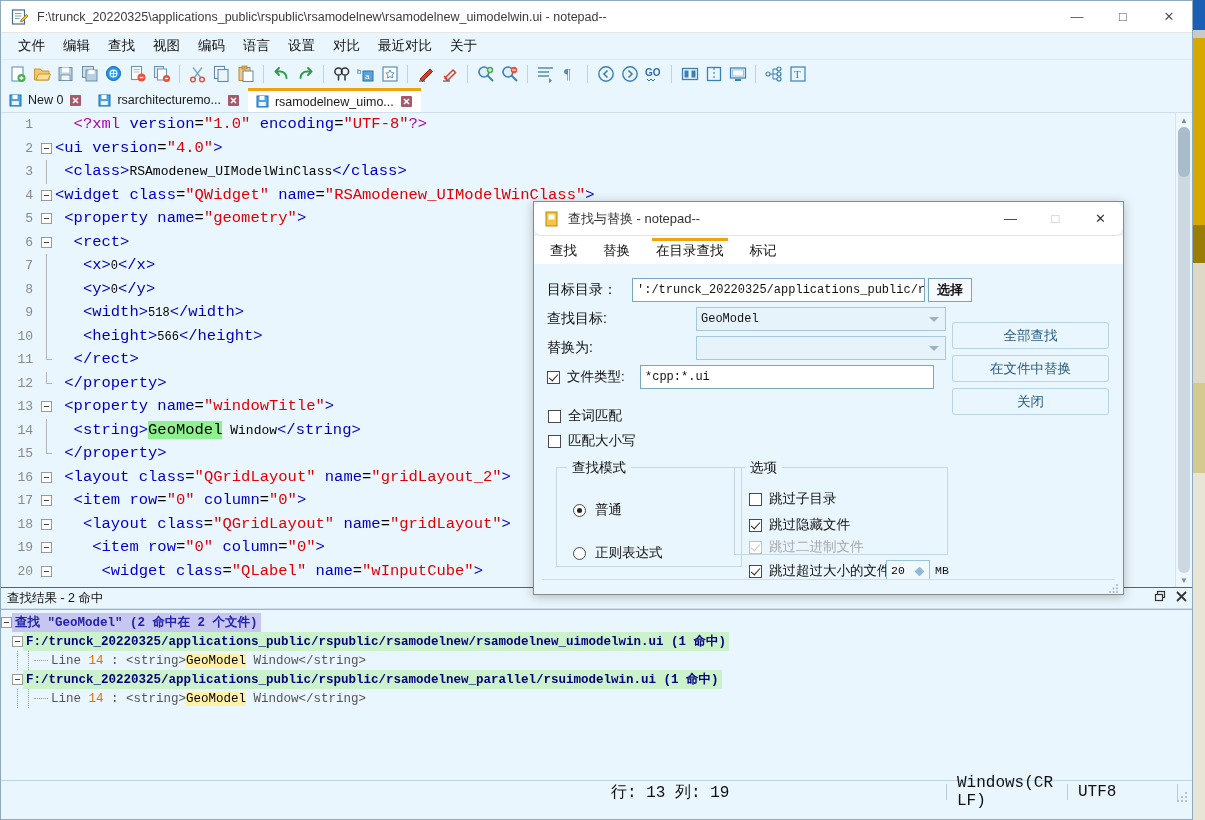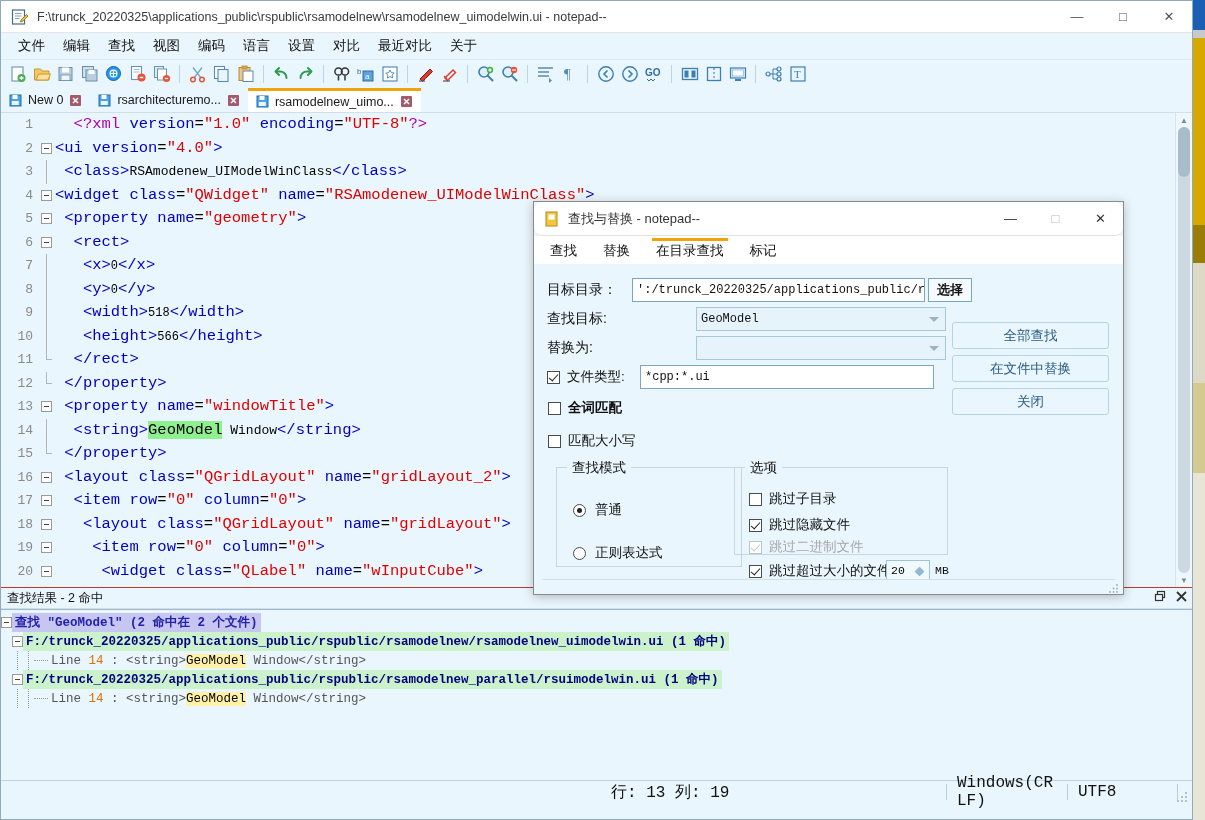--- a/index.html
+++ b/index.html
@@ -588,21 +588,21 @@
       </div>
 
       <div class="frow" style="left:13px;top:101px;">
         <span class="chk" style="width:93px;">
           <span class="cbox on"></span>
           <span>文件类型:</span>
         </span>
         <span class="finput" style="width:294px;">*cpp:*.ui</span>
       </div>
 
-      <div class="frow" style="left:14px;top:132px;font-weight:bold;">
+      <div class="frow" style="left:14px;top:140px;">
         <span class="chk">
           <span class="cbox"></span>
           <span>全词匹配</span>
         </span>
       </div>
       <div class="frow" style="left:14px;top:165px;">
         <span class="chk">
           <span class="cbox"></span>
           <span>匹配大小写</span>
         </span>

